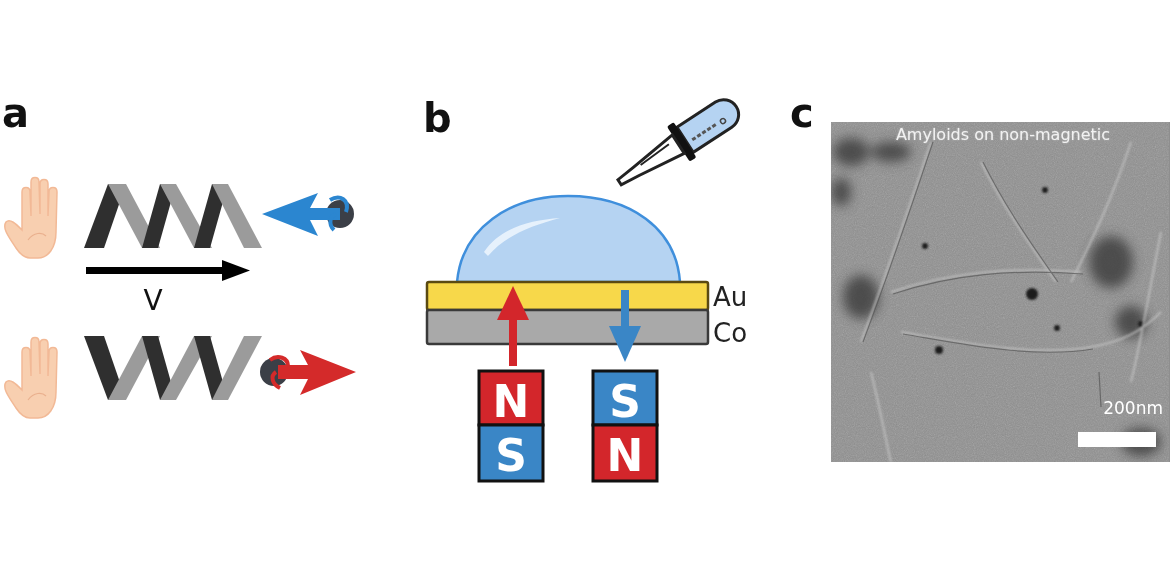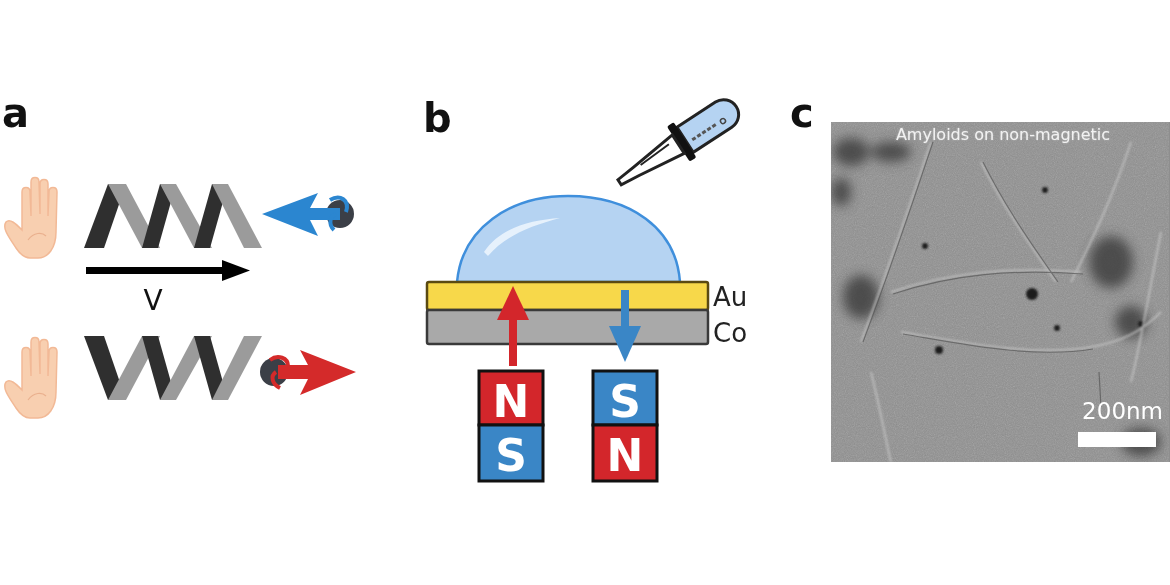--- a/index.html
+++ b/index.html
@@ -6,21 +6,21 @@
   body { width: 1170px; height: 585px; position: relative; overflow: hidden; font-family: "DejaVu Sans", sans-serif; }
   .panel-label { position: absolute; font-family: "DejaVu Sans", sans-serif; font-weight: bold; font-size: 40px; color: #111; line-height: 1; }
   #label-a { left: 2px; top: 93px; }
   #label-b { left: 423px; top: 98px; }
   #label-c { left: 790px; top: 93px; }
   svg.panel { position: absolute; top: 0; left: 0; }
   .svg-text { font-family: "DejaVu Sans", sans-serif; }
   #tem { position: absolute; left: 831px; top: 122px; width: 344px; height: 340px; overflow: hidden; background: #8e8e8e; }
   #tem-caption { position: absolute; left: 0; right: 0; top: 2px; text-align: center; color: #f2f2f2; font-size: 16px; line-height: 21px; font-family: "DejaVu Sans", sans-serif; text-shadow: 0 0 2px rgba(255,255,255,0.4); }
   #tem-caption div { white-space: nowrap; }
-  #scale-text { position: absolute; right: 12px; top: 278px; color: #ffffff; font-size: 23px; font-family: "DejaVu Sans", sans-serif; line-height: 1; }
+  #scale-text { position: absolute; right: 12px; top: 278px; color: #ffffff; font-size: 17px; font-family: "DejaVu Sans", sans-serif; line-height: 1; }
   #scale-bar { position: absolute; left: 247px; top: 310px; width: 78px; height: 15px; background: #ffffff; }
 </style>
 </head>
 <body>
 
 <div class="panel-label" id="label-a">a</div>
 <div class="panel-label" id="label-b">b</div>
 <div class="panel-label" id="label-c">c</div>
 
 <svg class="panel" width="420" height="585" viewBox="0 0 420 585">

